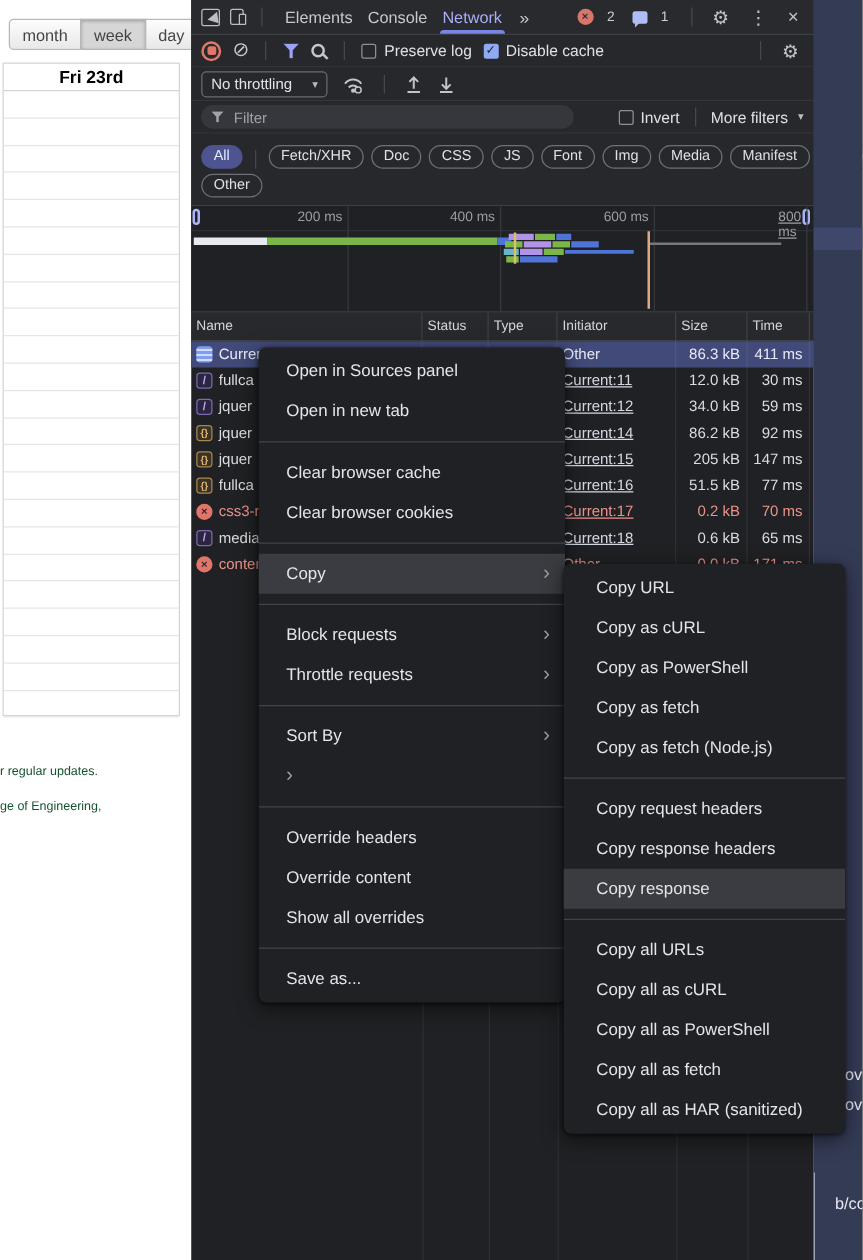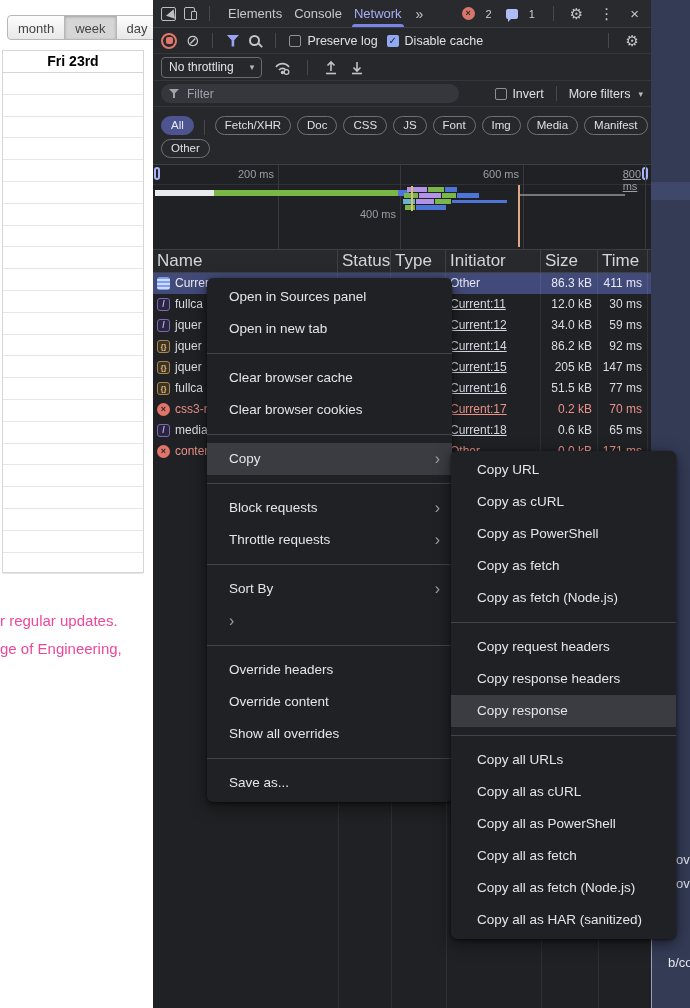--- a/index.html
+++ b/index.html
@@ -15,21 +15,21 @@
           box-sizing:border-box;}
   .fc-btn:first-child{border-radius:4px 0 0 4px;margin-left:0;}
   .fc-btn:last-child{border-radius:0 4px 4px 0;}
   .fc-btn.active{background:#d6d6d6;box-shadow:inset 0 1px 3px rgba(0,0,0,.25);}
   .fc-area{position:absolute;left:2px;top:50px;width:142px;height:523px;
            border:1px solid #d5d5d5;box-sizing:border-box;}
   .fc-day-header{height:21px;line-height:21px;text-align:center;font-weight:bold;font-size:14px;
                  color:#000;border-bottom:1px solid #d5d5d5;}
   .fc-grid{display:flex;flex-direction:column;}
   .fc-grid .slot{height:21.8px;border-bottom:1px solid #e6e6e6;box-sizing:border-box;}
-  .page-par{position:absolute;white-space:nowrap;font-size:15px;color:#ec4899;}
+  .page-par{position:absolute;white-space:nowrap;font-size:10px;color:#14532d;}
 
   
   .devtools{position:absolute;left:153px;top:0;width:498px;height:1008px;background:#202124;
             color:#cdced2;font-size:12px;}
   .bar{box-sizing:border-box;display:flex;align-items:center;}
   .tabbar{height:28px;background:#292a2d;border-bottom:1px solid #3c4043;padding:0 8px;gap:8px;}
   .vdiv{width:1px;height:15px;background:#47484c;margin:0 4px;flex:none;}
   .tab{padding:0 6px;height:27px;line-height:27px;font-size:13px;color:#c7c8cc;position:relative;flex:none;}
   .tab.active{color:#a7aef7;}
   .tab.active::after{content:"";position:absolute;left:4px;right:4px;bottom:0;height:3px;
@@ -92,21 +92,21 @@
 
   .overview{position:relative;height:84px;background:#202124;border-bottom:1px solid #3c4043;overflow:hidden;}
   .ov-label{position:absolute;top:3px;font-size:11px;color:#9b9fa5;transform:translateX(-100%);}
   .ov-grid{position:absolute;top:0;bottom:0;width:1px;background:#37393d;}
   .ov-lab-line{position:absolute;left:0;right:0;top:19px;height:1px;background:#2e3033;}
   .ov-bar{position:absolute;}
   .ov-handle{position:absolute;top:2px;width:6px;height:13px;border:2px solid #a9b3f7;
        border-radius:4px;background:transparent;box-sizing:border-box;}
 
   .thead{display:flex;height:23px;background:#27292c;border-bottom:1px solid #3e4043;box-sizing:border-box;}
-  .thead .cell{line-height:22px;font-size:17px;color:#d4d5d9;border-right:1px solid #3e4043;
+  .thead .cell{line-height:22px;font-size:11px;color:#d4d5d9;border-right:1px solid #3e4043;
        padding-left:4px;box-sizing:border-box;flex:none;}
   .c-name{width:185px;}.c-status{width:53px;}.c-type{width:55px;}
   .c-init{width:95px;}.c-size{width:57px;}.c-time{width:50px;}
   .trow{display:flex;height:21px;line-height:21px;font-size:12px;color:#dbdce0;}
   .trow .cell{border-right:1px solid rgba(255,255,255,.07);padding-left:4px;box-sizing:border-box;
        overflow:hidden;white-space:nowrap;flex:none;}
   .trow .num{text-align:right;padding-right:5px;padding-left:0;}
   .trow.selected{background:#424a79;color:#e8eaf8;}
   .trow.error{color:#ec928a;}
   .trow.error .init-link{color:#ec928a;}
@@ -276,21 +276,21 @@
         </div>
     </div>
 
     <div class="overview" id="overview">
       <div class="ov-lab-line"></div>
       <span class="ov-handle" style="left:1px"></span>
       <span class="ov-handle" style="left:489px"></span>
     <div class="ov-grid" style="left: 125px;"></div>
         <span class="ov-label" style="left: 121px;">200 ms</span>
         <div class="ov-grid" style="left: 247px;"></div>
-        <span class="ov-label" style="left: 243px; margin-top: 40px;">400 ms</span>
+        <span class="ov-label" style="left: 243px;">400 ms</span>
         <div class="ov-grid" style="left: 370px;"></div>
         <span class="ov-label" style="left: 366px;">600 ms</span>
         <div class="ov-grid" style="left: 492px;"></div>
         <span class="ov-label" style="left: 488px; text-decoration: underline;">800 ms</span>
         <div class="ov-bar" style="left: 2px; top: 25px; width: 59px; height: 6px; background: rgb(233, 234, 238);"></div>
         <div class="ov-bar" style="left: 61px; top: 25px; width: 184px; height: 6px; background: rgb(122, 182, 72);"></div>
         <div class="ov-bar" style="left: 245px; top: 25px; width: 11px; height: 6px; background: rgb(79, 116, 216);"></div>
         <div class="ov-bar" style="left: 254px; top: 22px; width: 20px; height: 5px; background: rgb(179, 147, 230);"></div>
         <div class="ov-bar" style="left: 275px; top: 22px; width: 16px; height: 5px; background: rgb(122, 182, 72);"></div>
         <div class="ov-bar" style="left: 292px; top: 22px; width: 12px; height: 5px; background: rgb(79, 116, 216);"></div>
@@ -519,19 +519,16 @@
       <div class="mi">
         <span class="ml">Copy all as cURL</span>
       </div>
       <div class="mi">
         <span class="ml">Copy all as PowerShell</span>
       </div>
       <div class="mi">
         <span class="ml">Copy all as fetch</span>
       </div>
       <div class="mi">
-        <span class="ml">Copy all as fetch (Node.js)</span>
-      </div>
-      <div class="mi">
         <span class="ml">Copy all as HAR (sanitized)</span>
       </div>
     </nav>
 </div>
 
 </body></html>

